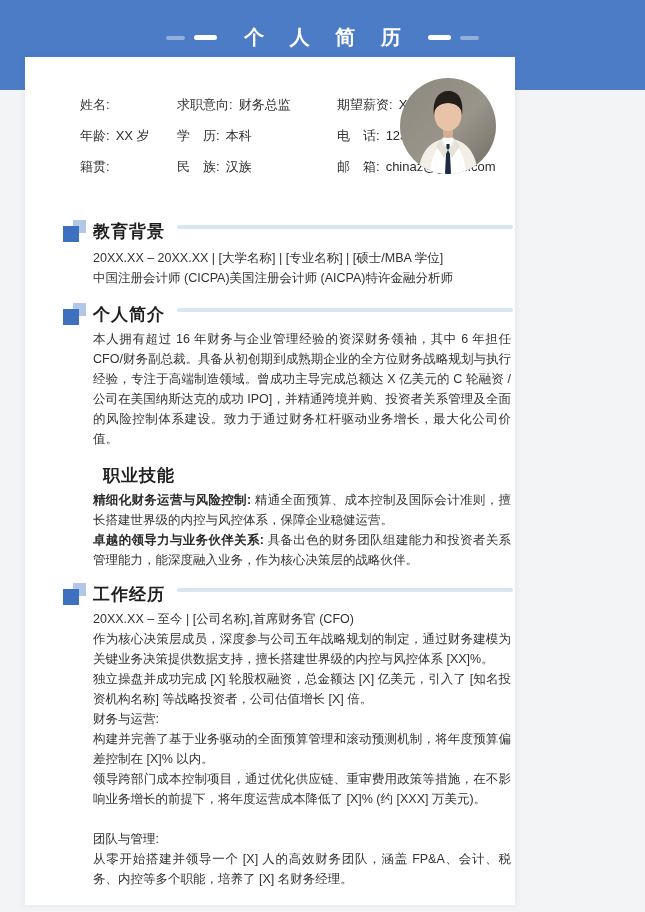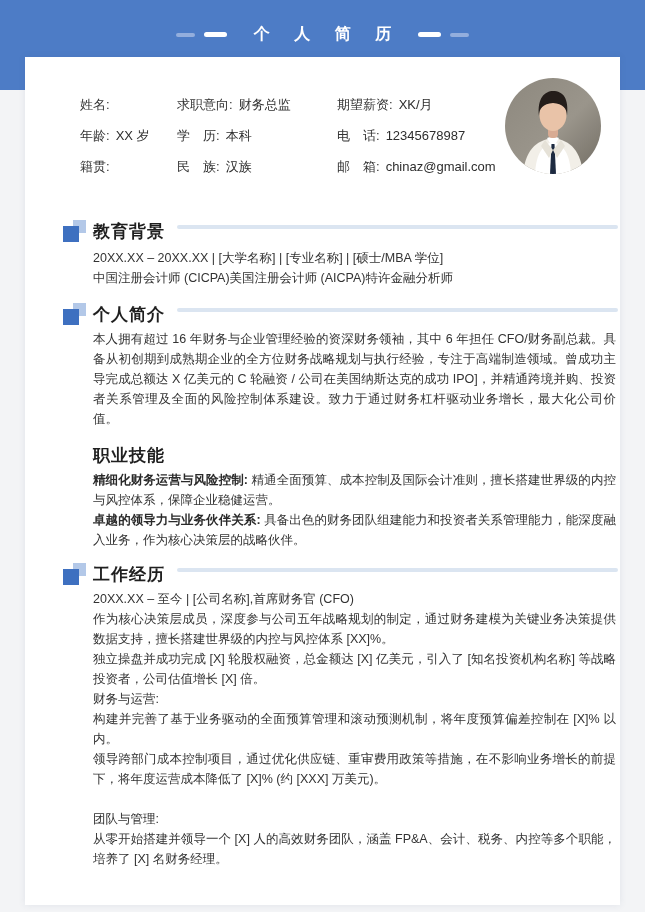--- a/index.html
+++ b/index.html
@@ -18,28 +18,28 @@
     background: #4d7cc6;
   }
   .band-title-row {
     position: absolute; left: 0; top: 24px; width: 100%;
     display: flex; align-items: center; justify-content: center; gap: 9px;
   }
   .dash { border-radius: 3px; }
   .dash-outer { width: 19px; height: 4px; background: #93aedd; }
   .dash-inner { width: 23px; height: 5px; background: #ffffff; }
   .band-title {
-    color: #fff; font-size: 16px; font-weight: bold;
+    color: #fff; font-size: 20px; font-weight: bold;
     letter-spacing: 10px; margin: 0 8px; text-indent: 10px;
     white-space: nowrap;
   }
   
   .card {
     position: absolute; left: 25px; top: 57px;
-    width: 595px; height: 848px;
+    width: 490px; height: 848px;
     background: #ffffff;
     box-shadow: 0 0 7px rgba(60,80,120,0.10);
     padding: 32px 0 0 38px;
   }
   
   .info-wrap { position: relative; margin-left: 17px; height: 100px; }
   .info-grid {
     display: grid;
     grid-template-columns: 97px 160px 300px;
     grid-auto-rows: 31px;
@@ -82,21 +82,21 @@
   .sec-body {
     margin-left: 30px; margin-right: 4px;
     font-size: 12.5px; line-height: 20px; color: #333;
     text-align: justify;
   }
   .edu-line { white-space: nowrap; }
   .skill-lead { font-weight: 600; color: #2a2a2a; }
   .work-heading { white-space: nowrap; }
   .work-sub { color: #2f2f2f; }
   .work-group-team { margin-top: 20px; }
-  .no-icon-head { margin-left: 30px; text-align: right; }
+  .no-icon-head { margin-left: 40px; text-align: right; }
 </style>
 </head>
 <body>
 
 <div class="band">
   <div class="band-title-row">
     <span class="dash dash-outer"></span>
     <span class="dash dash-inner"></span>
     <span class="band-title">个 人 简 历</span>
     <span class="dash dash-inner"></span>

